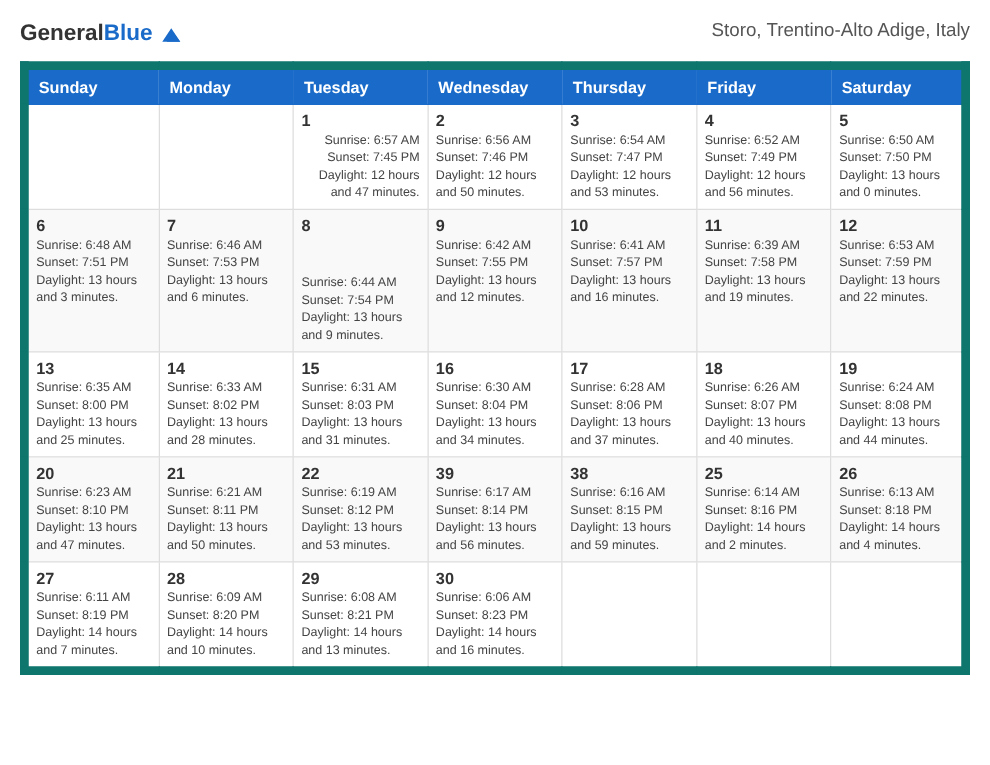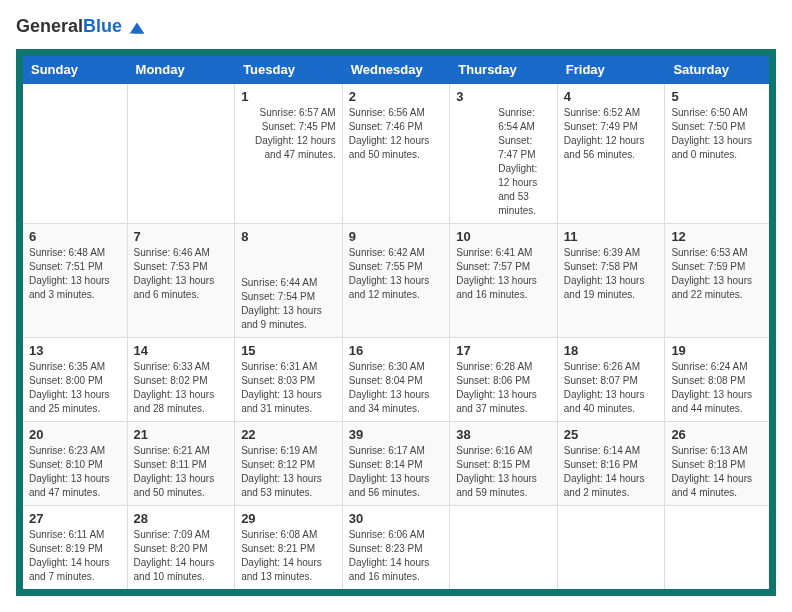--- a/index.html
+++ b/index.html
@@ -97,20 +97,21 @@
   <div class="logo">
     <div style="position:relative;display:inline-block;">
       <span class="logo-text-general">General</span><span class="logo-text-blue">Blue</span>
       <svg class="logo-icon" viewBox="0 0 20 20" style="display:inline-block;vertical-align:middle;margin-left:1px;">
         <polygon points="2,16 10,4 18,16" fill="#1a6bc9"></polygon>
         <polygon points="10,16 16,8 22,16" fill="#1a6bc9" transform="translate(-4,0)"></polygon>
       </svg>
     </div>
   </div>
   <div class="title-area">
+    <div class="subtitle">Storo, Trentino-Alto Adige, Italy</div>
   </div>
 </div>
 
 <table class="calendar">
   <thead>
     <tr>
     <th>Sunday</th>
         <th>Monday</th>
         <th>Tuesday</th>
         <th>Wednesday</th>
@@ -130,21 +131,21 @@
 Daylight: 12 hours and 47 minutes.</div>
         </td>
         <td>
           <span class="day-num">2</span>
           <div class="day-info" style="white-space: pre-line;">Sunrise: 6:56 AM
 Sunset: 7:46 PM
 Daylight: 12 hours and 50 minutes.</div>
         </td>
         <td>
           <span class="day-num">3</span>
-          <div class="day-info" style="white-space: pre-line; margin-left: 42px;">Sunrise: 6:54 AM
+          <div class="day-info" style="white-space: pre-line;">Sunrise: 6:54 AM
 Sunset: 7:47 PM
 Daylight: 12 hours and 53 minutes.</div>
         </td>
         <td>
           <span class="day-num">4</span>
           <div class="day-info" style="white-space: pre-line;">Sunrise: 6:52 AM
 Sunset: 7:49 PM
 Daylight: 12 hours and 56 minutes.</div>
         </td>
         <td>
@@ -288,21 +289,21 @@
       </tr>
       <tr>
         <td>
           <span class="day-num">27</span>
           <div class="day-info" style="white-space: pre-line;">Sunrise: 6:11 AM
 Sunset: 8:19 PM
 Daylight: 14 hours and 7 minutes.</div>
         </td>
         <td>
           <span class="day-num">28</span>
-          <div class="day-info" style="white-space: pre-line;">Sunrise: 7:09 AM
+          <div class="day-info" style="white-space: pre-line;">Sunrise: 6:09 AM
 Sunset: 8:20 PM
 Daylight: 14 hours and 10 minutes.</div>
         </td>
         <td>
           <span class="day-num">29</span>
           <div class="day-info" style="white-space: pre-line;">Sunrise: 6:08 AM
 Sunset: 8:21 PM
 Daylight: 14 hours and 13 minutes.</div>
         </td>
         <td>

